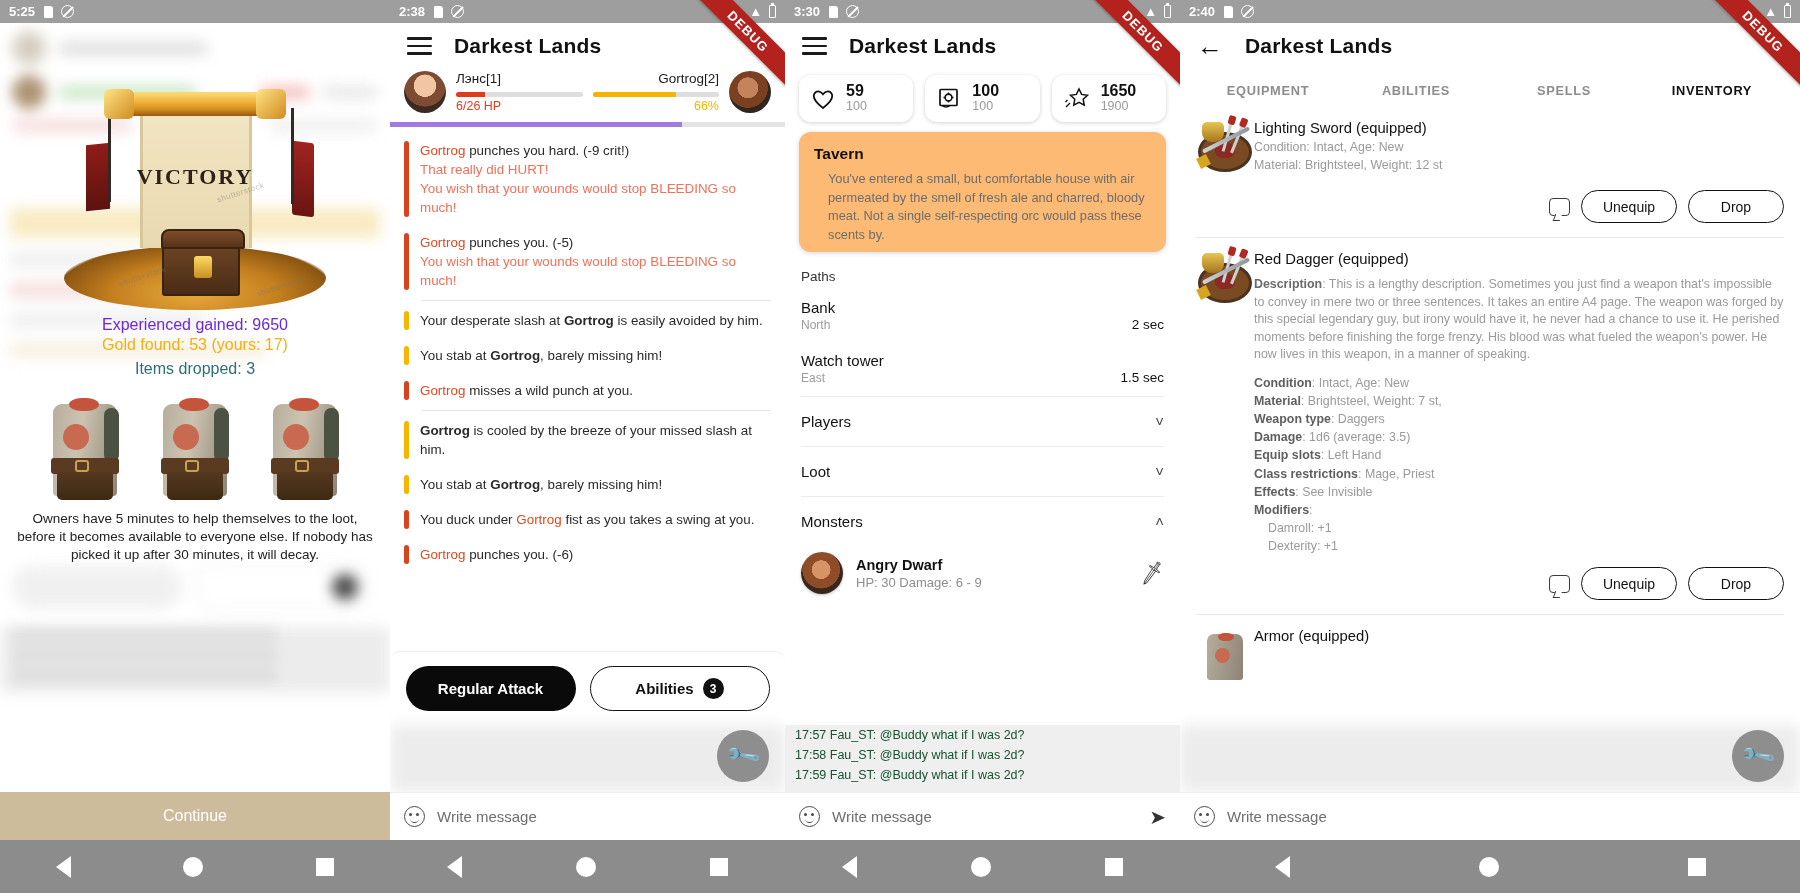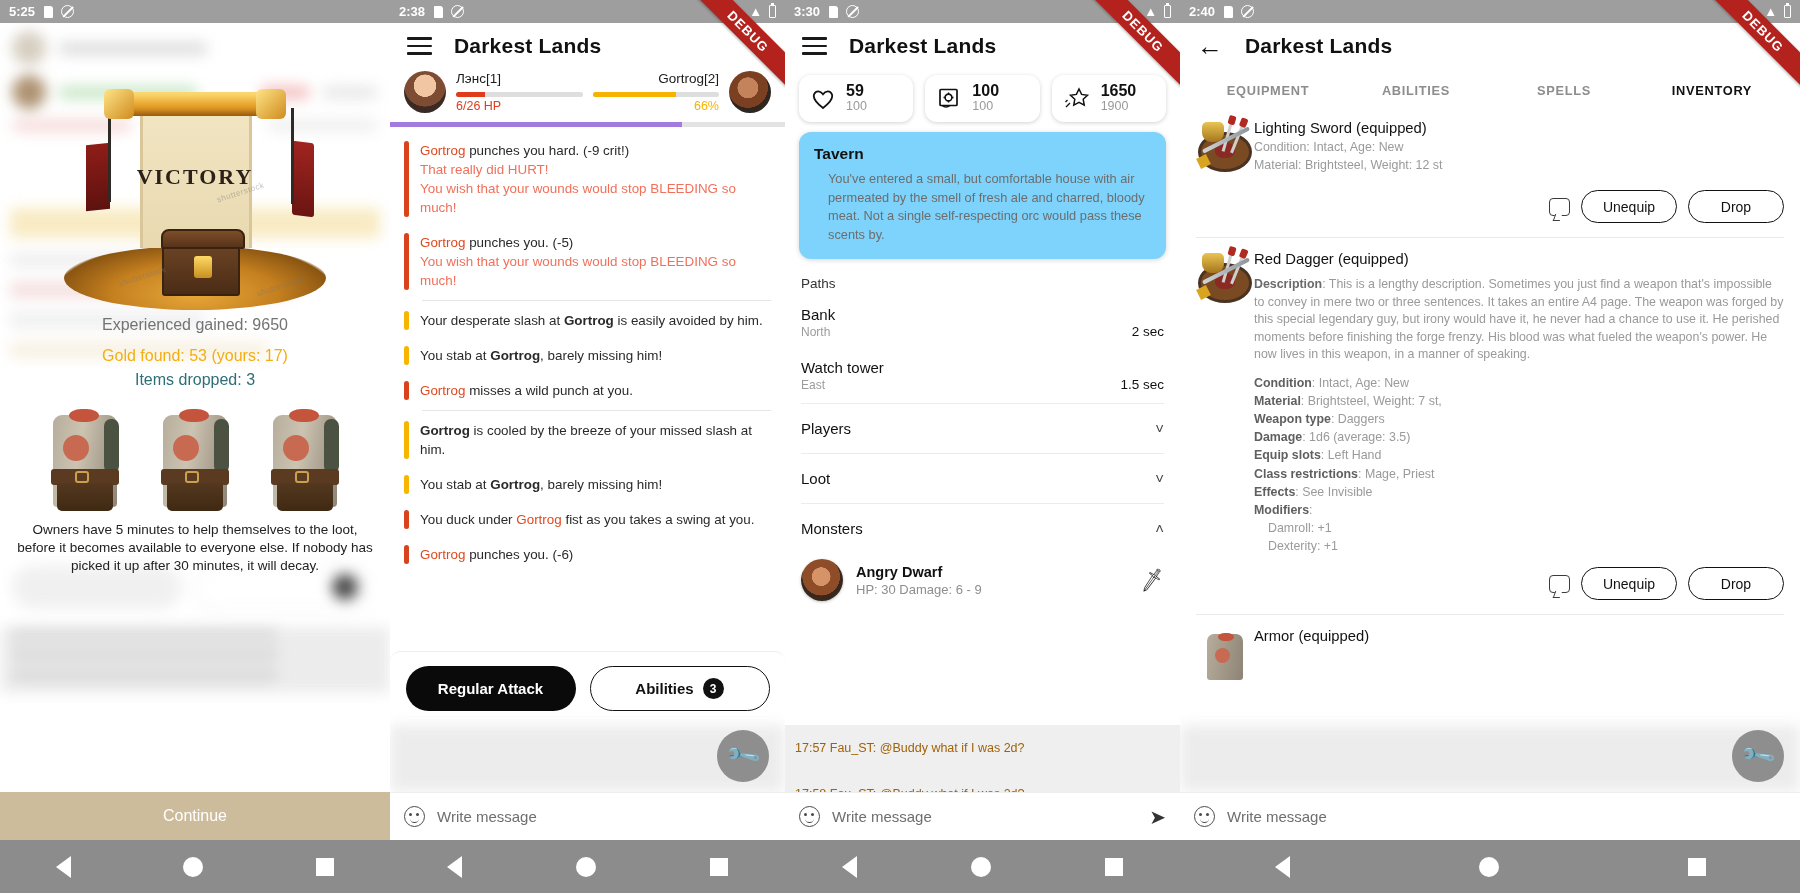--- a/index.html
+++ b/index.html
@@ -59,21 +59,21 @@
   .chest-lid { position:absolute; left:-3px; top:-13px; width:84px; height:20px; border-radius:8px 8px 2px 2px;
      background:linear-gradient(#7d4e29,#573venue); background:linear-gradient(#7d4e29,#57331a); border:2px solid #3a2210;}
   .chest-gold { position:absolute; left:30px; top:14px; width:18px; height:22px; border-radius:3px;
      background:linear-gradient(#ffd966,#c8901f);}
   .banner-l { position:absolute; left:30px; top:52px; width:24px; height:66px; background:linear-gradient(#8f1d18,#5d120f); transform:skewY(-6deg);}
   .banner-r { position:absolute; right:20px; top:50px; width:22px; height:74px; background:linear-gradient(#a02420,#6a1512); border-radius:3px; transform:skewY(7deg);}
   .spear { position:absolute; width:3px; background:#2f2a26;}
   .wmk { position:absolute; color:rgba(120,120,120,.45); font-size:8px; transform:rotate(-18deg); letter-spacing:.5px;}
 
   .stats-lines { margin-top:6px; }
-  .s-xp { font-size:16px; color:#737373; margin-bottom:13px;}
+  .s-xp { font-size:16px; color:#6d28d9; margin-bottom:2px;}
   .s-gold { font-size:16px; color:#f3ae11; font-weight:500; margin-bottom:6px;}
   .s-items { font-size:16px; color:#2e6f77; }
   .loot-row { display:flex; justify-content:space-around; padding:18px 30px 6px; }
   .armor-ico { width:76px; height:104px; position:relative;}
   .armor-body { position:absolute; left:6px; top:8px; width:64px; height:92px; border-radius:9px 9px 4px 4px;
      background:linear-gradient(100deg,#b7ad9c 0%,#cdc3b1 40%,#8d8476 100%); }
   .armor-neck { position:absolute; left:22px; top:2px; width:30px; height:13px; border-radius:50%/60%;
      background:#c5543c;}
   .armor-sun { position:absolute; left:16px; top:28px; width:26px; height:26px; border-radius:50%; background:#c86a52;}
   .armor-side { position:absolute; right:4px; top:12px; width:15px; height:54px; border-radius:7px; background:#4b5242;}
@@ -126,33 +126,33 @@
      display:flex; align-items:center; justify-content:center; gap:9px; font-size:15px; font-weight:700; min-width:180px;}
   .badge { background:#111; color:#fff; border-radius:50%; width:21px;height:21px; font-size:12px;
      display:flex;align-items:center;justify-content:center;}
   .msgbar { position:absolute; bottom:53px; left:0; width:100%; height:48px; background:#fff;
      display:flex; align-items:center; gap:12px; padding:0 14px; border-top:1px solid #eee;}
   .emoji-ico { width:21px;height:21px;border:1.7px solid #4a4a4a;border-radius:50%; position:relative;}
   .emoji-ico:before{content:"";position:absolute;left:4px;top:6px;width:3px;height:3px;border-radius:50%;background:#4a4a4a;box-shadow:7px 0 0 #4a4a4a;}
   .emoji-ico:after{content:"";position:absolute;left:4.5px;top:11px;width:9px;height:4px;border-bottom:1.7px solid #4a4a4a;border-radius:0 0 9px 9px;}
   .msg-ph { font-size:15px; color:#6e6e6e;}
   .send-ico { margin-left:auto; font-size:20px; color:#333;}
-  .chat-line { font-size:12.5px; color:#a16207; padding:16px 10px;}
+  .chat-line { font-size:12.5px; color:#14532d; padding:3px 10px;}
   .fab { position:absolute; right:16px; bottom:111px; width:52px;height:52px;border-radius:50%;
      background:#8e8e8e; display:flex;align-items:center;justify-content:center; z-index:20;}
   .fab span{ font-size:23px; transform:rotate(-35deg);}
 
   
   .statrow { display:flex; gap:12px; padding:6px 14px 10px;}
   .statcard { flex:1; background:#fff; border-radius:12px; box-shadow:0 1px 4px rgba(0,0,0,.18);
      height:47px; display:flex; align-items:center; gap:11px; padding:0 12px;}
   .stat-num { font-size:16px; font-weight:700; color:#111; line-height:1.05;}
   .stat-max { font-size:12.5px; color:#9a9a9a; line-height:1.1;}
-  .card { margin:0 14px; background:#7dd3fc; border-radius:12px; box-shadow:0 1px 5px rgba(0,0,0,.17);
-     padding:13px 15px 15px;}
+  .card { margin:0 14px; background:#fdba74; border-radius:12px; box-shadow:0 1px 5px rgba(0,0,0,.17);
+     padding:13px 15px 8px;}
   .card-title { font-size:15.5px; font-weight:700; color:#111; margin-bottom:7px;}
   .card-body { font-size:12.8px; line-height:1.45; color:#6d6d6d;}
   .sect-label { font-size:13.5px; color:#333; padding:17px 16px 6px;}
   .row-item { display:flex; align-items:flex-end; justify-content:space-between; padding:9px 16px 11px;}
   .ri-name { font-size:15px; color:#111;}
   .ri-sub { font-size:12px; color:#9b9b9b; margin-top:2px;}
   .ri-right { font-size:13.5px; color:#111;}
   .hr { height:1px; background:#ececec; margin:0 16px;}
   .sect-hd { display:flex; align-items:center; justify-content:space-between; padding:16px 16px;text-align:center;}
   .chev { font-size:15px; color:#444; }

